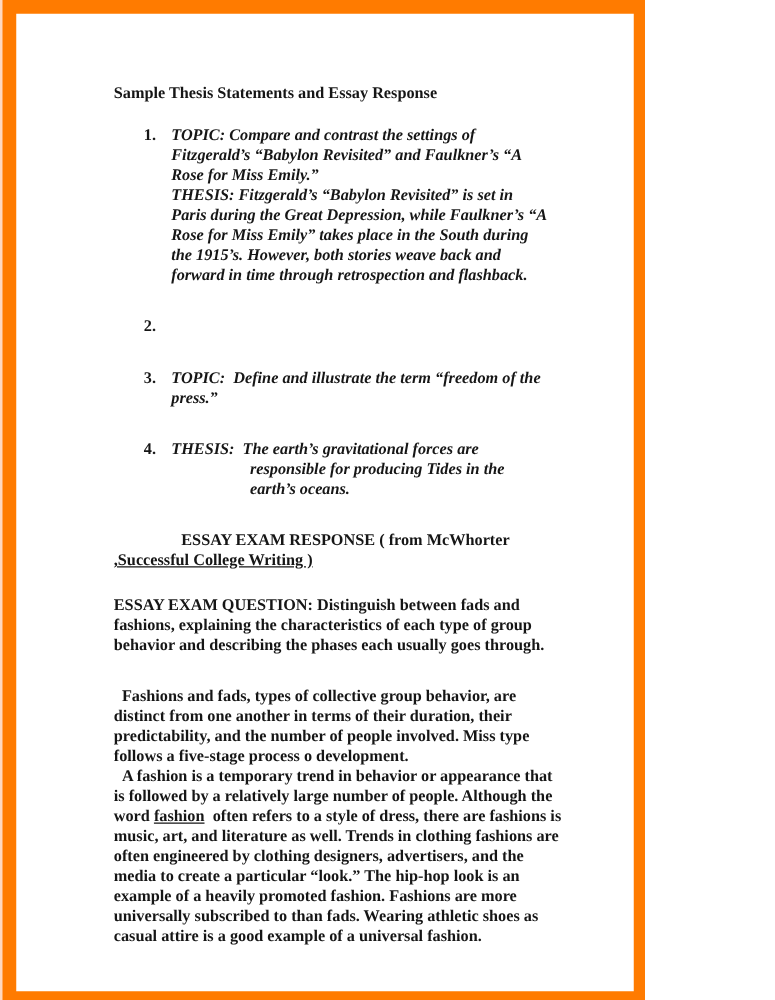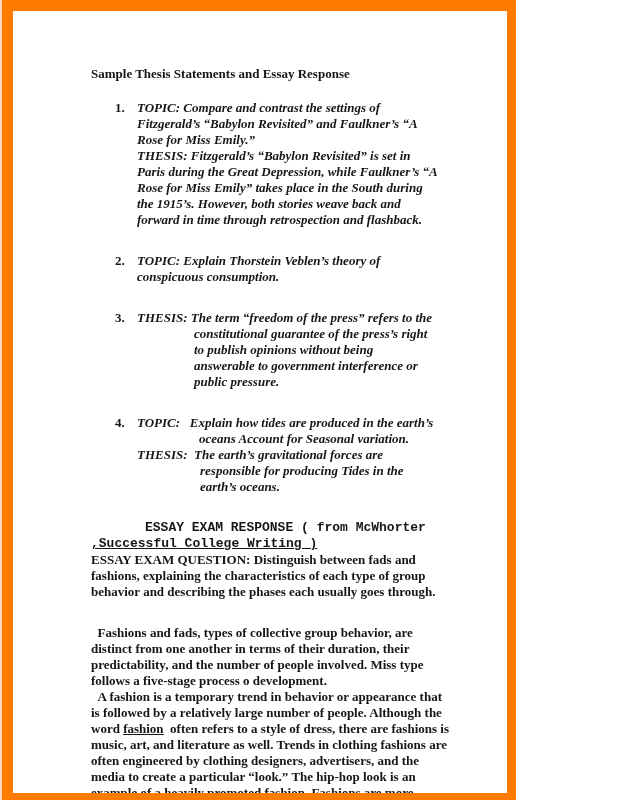--- a/index.html
+++ b/index.html
@@ -25,21 +25,21 @@
     overflow:hidden;
   }
   p{margin:0;font-size:13px;line-height:16px;white-space:pre-wrap;}
   .title{margin-bottom:18px;}
   .item{display:flex;margin:0 0 25px 24px;padding-right:12px;}
   .item .num{flex:none;width:22px;font-size:13px;line-height:16px;}
   .item-body{flex:1;min-width:0;font-style:italic;}
   .hang57{padding-left:57px;text-indent:-57px;}
   .hang62{padding-left:62px;text-indent:-62px;}
   .hang63{padding-left:63px;text-indent:-63px;}
-  .response-heading{text-indent:54px;font-family:Liberation Mono, monospace;}
+  .response-heading{text-indent:54px;margin-bottom:20px;}
   .question{margin-bottom:25px;}
   .u{text-decoration:underline;}
 </style>
 </head>
 <body>
 
 <div class="page">
   <div class="edge-strip"></div>
   <div class="sheet">
 
@@ -51,35 +51,33 @@
         <span class="num">1.</span>
         <div class="item-body">
           <p>TOPIC: Compare and contrast the settings of Fitzgerald’s “Babylon Revisited” and Faulkner’s “A Rose for Miss Emily.”</p>
           <p>THESIS: Fitzgerald’s “Babylon Revisited” is set in Paris during the Great Depression, while Faulkner’s “A Rose for Miss Emily” takes place in the South during the 1915’s. However, both stories weave back and forward in time through retrospection and flashback.</p>
         </div>
       </div>
 
       <div class="item">
         <span class="num">2.</span>
         <div class="item-body">
-          <p>TOPIC: Explain Thorstein Veblen’s theory of conspicuous consumption.</p>
         </div>
       </div>
 
       <div class="item">
         <span class="num">3.</span>
         <div class="item-body">
-          <p class="hang57">THESIS: The term “freedom of the press” refers to the constitutional guarantee of the press’s right to publish opinions without being answerable to government interference or public pressure.</p>
+          <p>TOPIC:  Define and illustrate the term “freedom of the press.”</p>
         </div>
       </div>
 
       <div class="item">
         <span class="num">4.</span>
         <div class="item-body">
-          <p class="hang62">TOPIC:   Explain how tides are produced in the earth’s oceans Account for Seasonal variation.</p>
           <p class="hang63">THESIS:  The earth’s gravitational forces are responsible for producing Tides in the earth’s oceans.</p>
         </div>
       </div>
 
     </div>
 
     <p class="response-heading"><span>ESSAY EXAM RESPONSE ( from McWhorter </span><span class="u">,Successful College Writing )</span></p>
 
     <p class="question">ESSAY EXAM QUESTION: Distinguish between fads and fashions, explaining the characteristics of each type of group behavior and describing the phases each usually goes through.</p>
 

